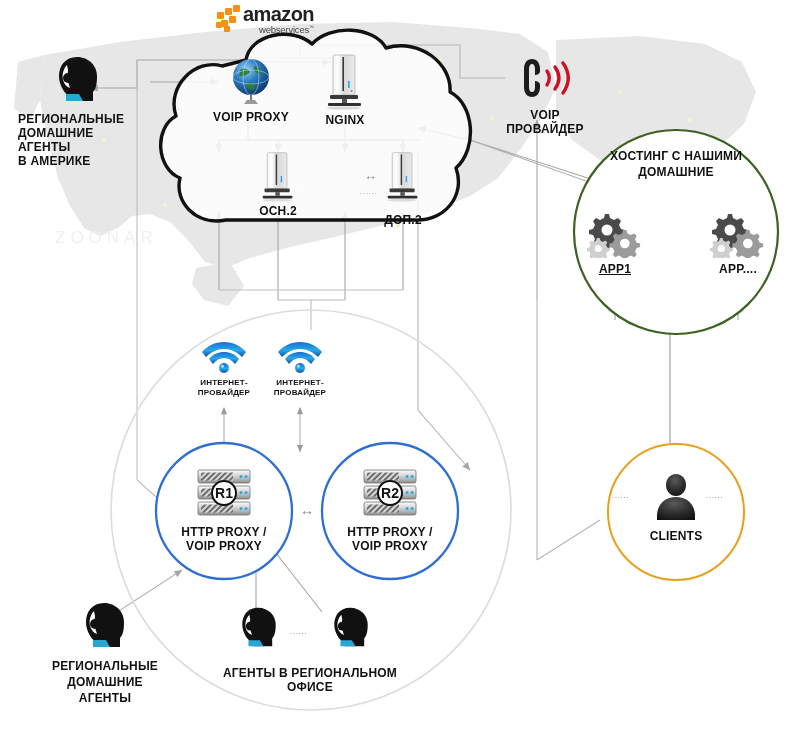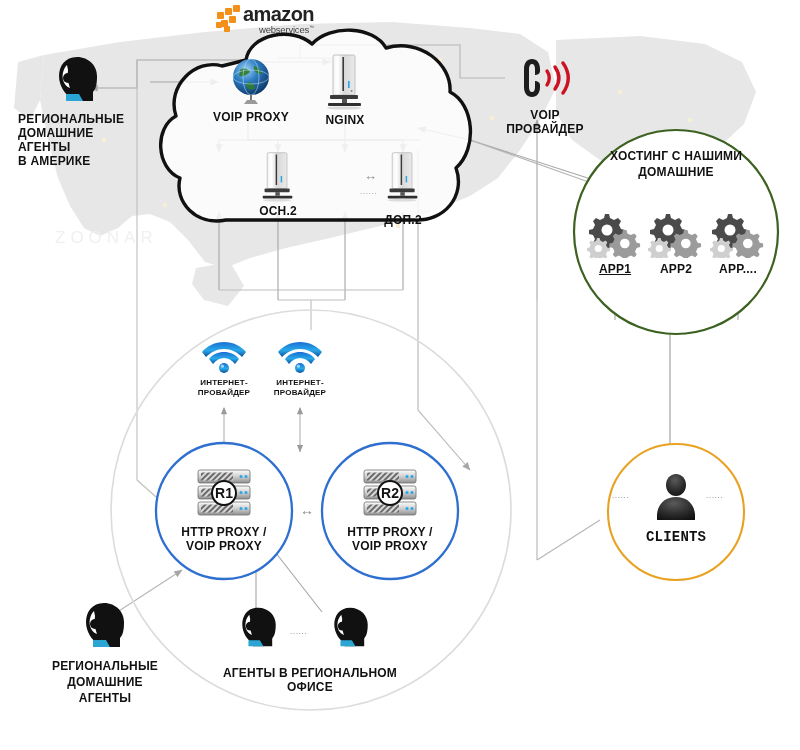--- a/index.html
+++ b/index.html
@@ -4,21 +4,21 @@
 <style>
   html,body{margin:0;padding:0;background:#ffffff;}
   body{width:800px;height:750px;position:relative;overflow:hidden;
        font-family:"Liberation Sans","DejaVu Sans",sans-serif;color:#111;}
   #stage{position:absolute;left:0;top:0;width:800px;height:750px;}
   .lay{position:absolute;left:0;top:0;width:800px;height:750px;}
   .node{position:absolute;text-align:center;}
   .lbl{font-weight:bold;letter-spacing:.2px;line-height:1.18;}
   .lbl-9{font-size:12px;}
   .lbl-8{font-size:8px;}
-  .lbl-10{font-size:14px;font-family:Liberation Mono, monospace;}
+  .lbl-10{font-size:12px;}
   .icon{display:block;margin:0 auto;}
   .wm{position:absolute;font-size:17px;letter-spacing:5px;color:#f0f0f0;
       font-weight:normal;font-family:"Liberation Sans",sans-serif;}
 </style>
 </head>
 <body>
 
 <div id="stage">
 
   <svg class="lay" viewBox="0 0 800 750">
@@ -318,50 +318,20 @@
                  l-1.8,1.8 l-2.6,-1.3 l-2.6,1.3 l-.7,2.6 l-2.6,0 l-.7,-2.6
                  l-2.6,-1.3 l-2.6,1.3 l-1.8,-1.8 l1.3,-2.6 l-1.3,-2.6
                  l-2.6,-.7 l0,-2.6 l2.6,-.7 l1.3,-2.6 l-1.3,-2.6 l1.8,-1.8
                  l2.6,1.3 l2.6,-1.3 Z"></path>
       </g>
       <circle cx="11.3" cy="38.5" r="3.6" fill="#fff"></circle>
     </svg>
     <div class="lbl lbl-9" style="margin-top:4px;text-decoration:underline;">APP1</div>
   </div>
 
-  <div class="node" style="left:646px;top:210px;width:60px;">
-    <svg class="icon" width="56" height="48" viewBox="0 0 56 48">
-      <g fill="#4a4a4a">
-        <path d="M18,4 l4,0 l1,4 l4,2 l4,-2 l3,3 l-2,4 l2,4 l4,1 l0,4 l-4,1
-                 l-2,4 l2,4 l-3,3 l-4,-2 l-4,2 l-1,4 l-4,0 l-1,-4 l-4,-2
-                 l-4,2 l-3,-3 l2,-4 l-2,-4 l-4,-1 l0,-4 l4,-1 l2,-4 l-2,-4
-                 l3,-3 l4,2 l4,-2 Z"></path>
-      </g>
-      <circle cx="20" cy="20" r="5.5" fill="#fff"></circle>
-      <g fill="#9b9b9b">
-        <path d="M36,20 l3.5,0 l.9,3.4 l3.4,1.7 l3.4,-1.7 l2.5,2.5 l-1.7,3.4
-                 l1.7,3.4 l3.4,.9 l0,3.5 l-3.4,.9 l-1.7,3.4 l1.7,3.4
-                 l-2.5,2.5 l-3.4,-1.7 l-3.4,1.7 l-.9,3.4 l-3.5,0 l-.9,-3.4
-                 l-3.4,-1.7 l-3.4,1.7 l-2.5,-2.5 l1.7,-3.4 l-1.7,-3.4
-                 l-3.4,-.9 l0,-3.5 l3.4,-.9 l1.7,-3.4 l-1.7,-3.4 l2.5,-2.5
-                 l3.4,1.7 l3.4,-1.7 Z"></path>
-      </g>
-      <circle cx="37.8" cy="33.5" r="4.8" fill="#fff"></circle>
-      <g fill="#cfcfcf">
-        <path d="M10,28 l2.6,0 l.7,2.6 l2.6,1.3 l2.6,-1.3 l1.8,1.8 l-1.3,2.6
-                 l1.3,2.6 l2.6,.7 l0,2.6 l-2.6,.7 l-1.3,2.6 l1.3,2.6
-                 l-1.8,1.8 l-2.6,-1.3 l-2.6,1.3 l-.7,2.6 l-2.6,0 l-.7,-2.6
-                 l-2.6,-1.3 l-2.6,1.3 l-1.8,-1.8 l1.3,-2.6 l-1.3,-2.6
-                 l-2.6,-.7 l0,-2.6 l2.6,-.7 l1.3,-2.6 l-1.3,-2.6 l1.8,-1.8
-                 l2.6,1.3 l2.6,-1.3 Z"></path>
-      </g>
-      <circle cx="11.3" cy="38.5" r="3.6" fill="#fff"></circle>
-    </svg>
-    <div class="lbl lbl-9" style="margin-top:4px;">APP2</div>
-  </div>
 
   <div class="node" style="left:708px;top:210px;width:60px;">
     <svg class="icon" width="56" height="48" viewBox="0 0 56 48">
       <g fill="#4a4a4a">
         <path d="M18,4 l4,0 l1,4 l4,2 l4,-2 l3,3 l-2,4 l2,4 l4,1 l0,4 l-4,1
                  l-2,4 l2,4 l-3,3 l-4,-2 l-4,2 l-1,4 l-4,0 l-1,-4 l-4,-2
                  l-4,2 l-3,-3 l2,-4 l-2,-4 l-4,-1 l0,-4 l4,-1 l2,-4 l-2,-4
                  l3,-3 l4,2 l4,-2 Z"></path>
       </g>
       <circle cx="20" cy="20" r="5.5" fill="#fff"></circle>

